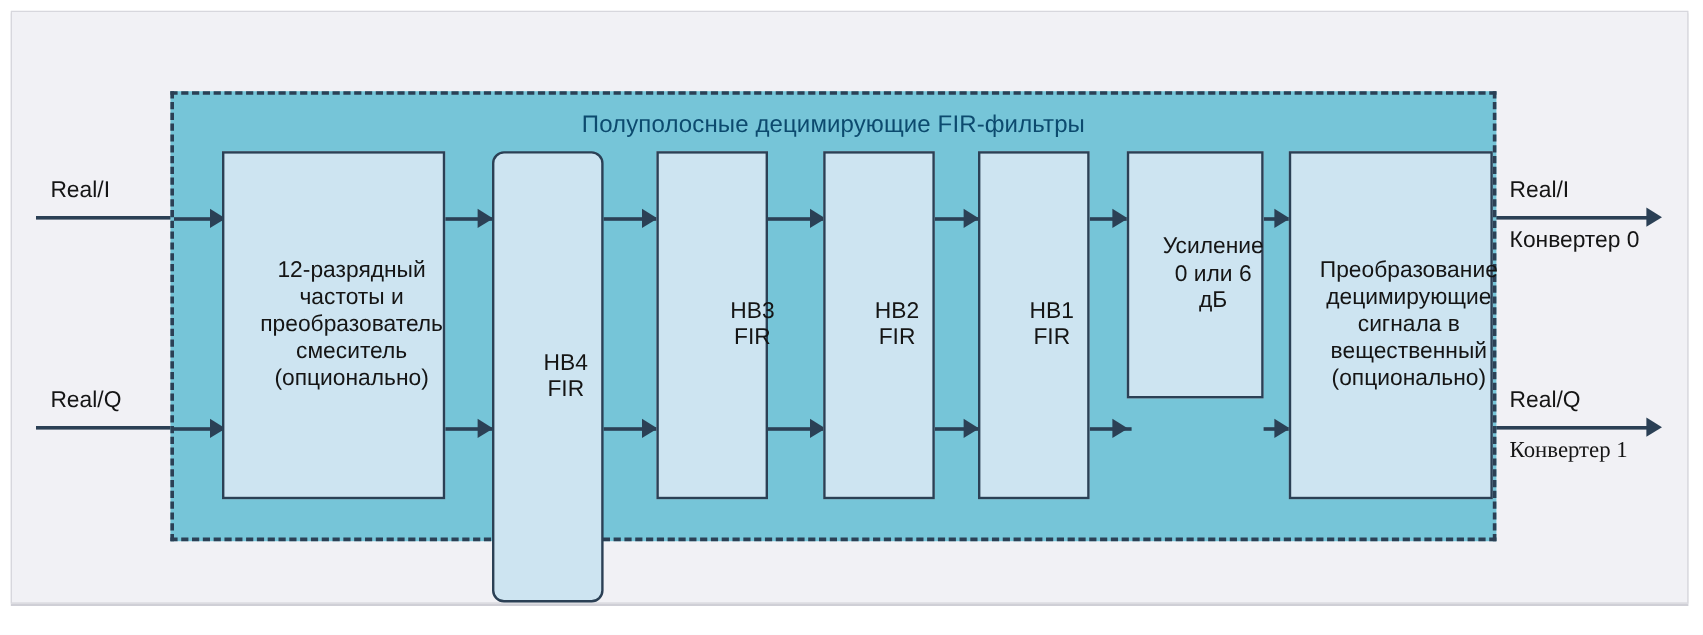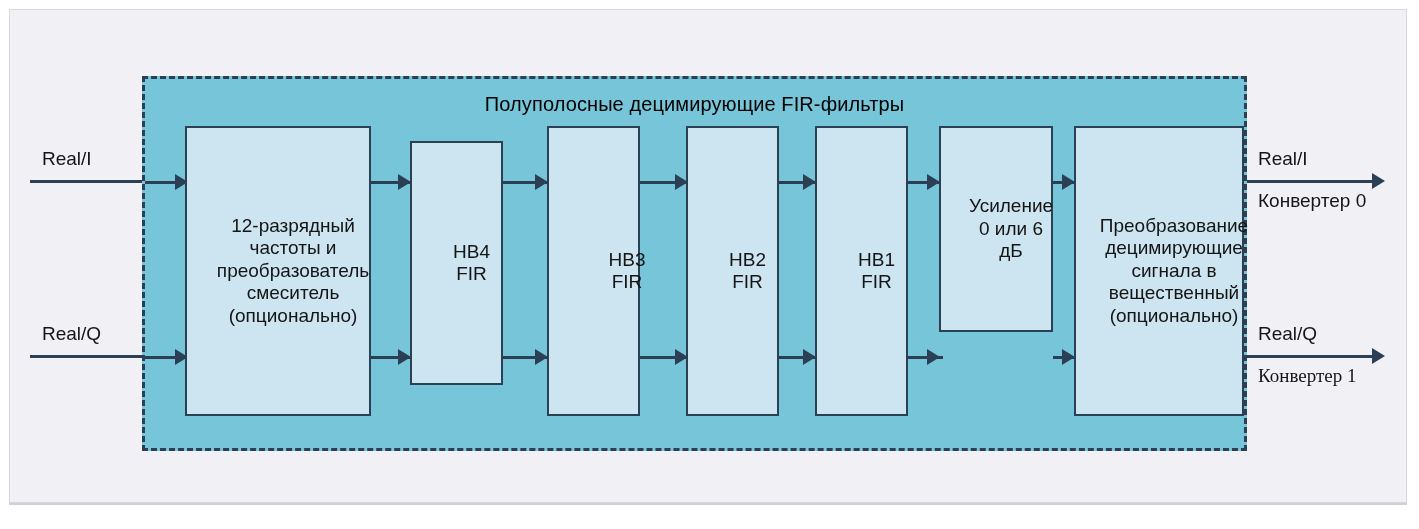--- a/index.html
+++ b/index.html
@@ -32,21 +32,21 @@
     background:#76c5d8;
     border:3px dashed #2b4055;
     box-sizing:border-box;
   }
 
   .region-title{
     position:absolute;
     left:0; right:0; top:14px;
     text-align:center;
     font-size:20px;
-    color:#000000;
+    color:#0c4a6e;
     letter-spacing:0.1px;
     white-space:nowrap;
   }
 
   
   .block{
     position:absolute;
     background:#cde4f1;
     border:2px solid #2b4055;
     box-sizing:border-box;
@@ -154,21 +154,21 @@
     <div class="block" style="left:40px; top:47px; width:186px; height:290px;">
       <div>
         <span>12-разрядный</span>
         <span>частоты и</span>
         <span>преобразователь</span>
         <span>смеситель</span>
         <span>(опционально)</span>
       </div>
     </div>
 
-    <div class="block" style="left:265px; top:62px; width:93px; height:244px;">
+    <div class="block" style="left:265px; top:47px; width:93px; height:376px;border-radius:10px;">
       <span>HB4 FIR</span>
     </div>
 
     <div class="block" style="left:402px; top:47px; width:93px; height:290px;padding-left:42px;">
       <span>HB3 FIR</span>
     </div>
 
     <div class="block" style="left:541px; top:47px; width:93px; height:290px;">
       <span>HB2 FIR</span>
     </div>

